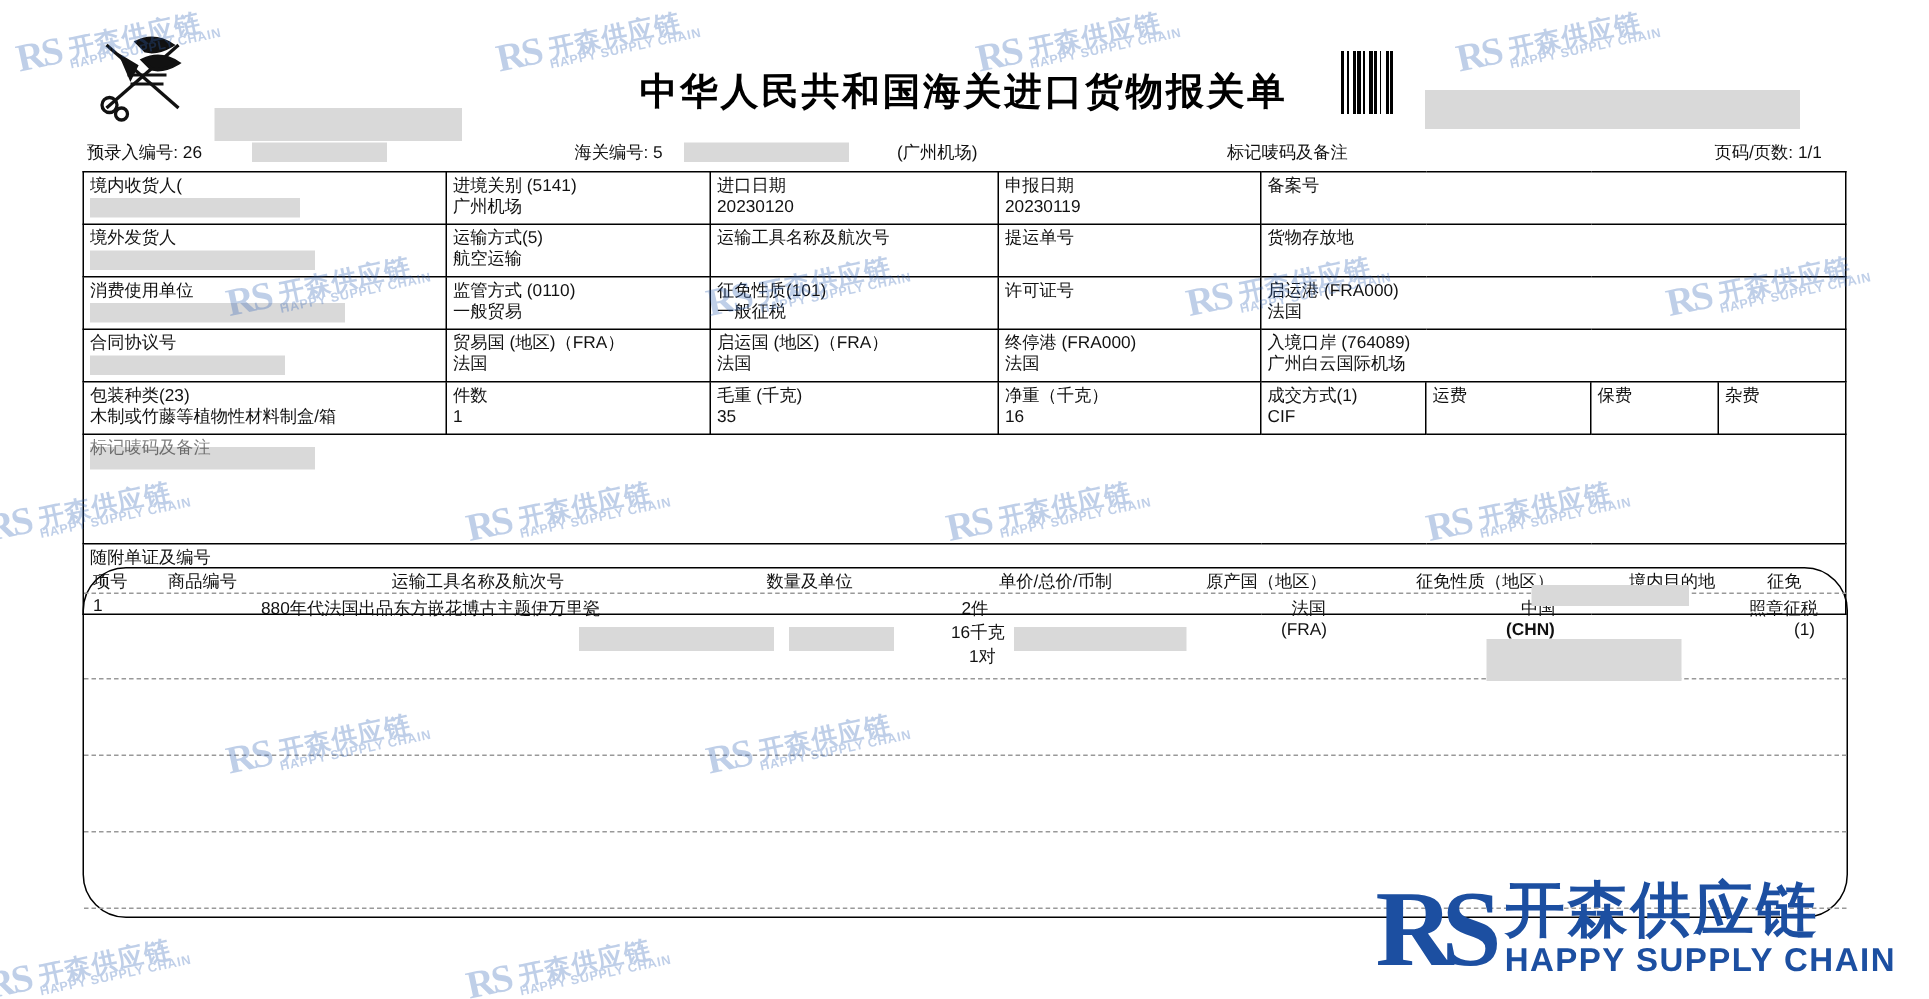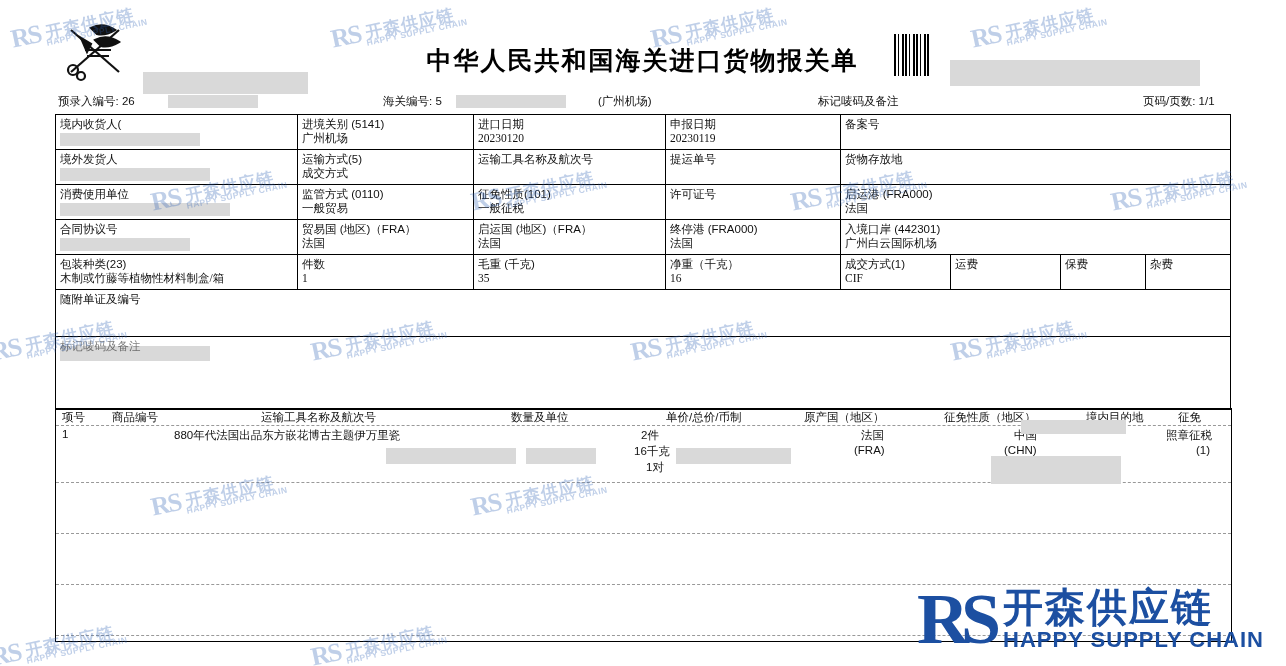--- a/index.html
+++ b/index.html
@@ -130,33 +130,34 @@
   table.grid td {
     border: 1px solid #000;
     vertical-align: top;
     padding: 2px 4px 2px 4px;
     font-size: 11.5px;
     line-height: 14px;
     height: 30px;
     overflow: hidden;
   }
   td .lbl { display: block; white-space: nowrap; }
-  td .val { display: block; white-space: nowrap; font-family: Liberation Serif, serif; }
+  td .val { display: block; white-space: nowrap; }
 
   
   .goods {
     position: absolute;
     left: 55px;
-    top: 408px;
+    top: 378px;
     width: 1175px;
     height: 232px;
     border-left: 1px solid #000;
     border-right: 1px solid #000;
     border-bottom: 1px solid #000;
     border-top: 1px solid #000;
+    border-radius: 29px;
   }
   .goods-head {
     position: relative;
     height: 16px;
     font-size: 11.5px;
     border-bottom: 1px dashed #999;
   }
   .goods-head span { position: absolute; top: 1px; white-space: nowrap; }
   .goods-row {
     position: relative;
@@ -272,21 +273,21 @@
       </td>
     </tr>
 
     <tr>
       <td>
         <span class="lbl">境外发货人</span>
         <span class="redact" style="width:150px;height:13px;margin-top:1px;"></span>
       </td>
       <td>
         <span class="lbl">运输方式(5)</span>
-        <span class="val">成交方式</span>
+        <span class="val">航空运输</span>
       </td>
       <td>
         <span class="lbl">运输工具名称及航次号</span>
       </td>
       <td>
         <span class="lbl">提运单号</span>
       </td>
       <td colspan="4">
         <span class="lbl">货物存放地</span>
       </td>
@@ -325,21 +326,21 @@
       </td>
       <td>
         <span class="lbl">启运国 (地区)（FRA）</span>
         <span class="val">法国</span>
       </td>
       <td>
         <span class="lbl">终停港 (FRA000)</span>
         <span class="val">法国</span>
       </td>
       <td colspan="4">
-        <span class="lbl">入境口岸 (442301)</span>
+        <span class="lbl">入境口岸 (764089)</span>
         <span class="val">广州白云国际机场</span>
       </td>
     </tr>
 
     <tr>
       <td>
         <span class="lbl">包装种类(23)</span>
         <span class="val">木制或竹藤等植物性材料制盒/箱</span>
       </td>
       <td style="width:90px">
@@ -359,33 +360,33 @@
         <span class="val">CIF</span>
       </td>
       <td>
         <span class="lbl">运费</span>
       </td>
       <td>
         <span class="lbl">保费</span>
       </td>
       <td>
         <span class="lbl">杂费</span>
-      </td>
-    </tr>
-
-    <tr>
-      <td colspan="8" style="height:42px;">
-        <span class="lbl">随附单证及编号</span>
       </td>
     </tr>
 
     <tr>
       <td colspan="8" style="height:68px;">
         <span class="lbl" style="opacity:.55">标记唛码及备注</span>
         <span class="redact" style="width:150px;height:15px;margin-top:-15px;margin-left:0;"></span>
+      </td>
+    </tr>
+
+    <tr>
+      <td colspan="8" style="height:42px;">
+        <span class="lbl">随附单证及编号</span>
       </td>
     </tr>
   </tbody>
     </table>
 
   <div class="goods">
     <div class="goods-head">
       <span style="left:6px;">项号</span>
       <span style="left:56px;">商品编号</span>
       <span style="left:205px;">运输工具名称及航次号</span>
@@ -399,21 +400,21 @@
 
     <div class="goods-row">
       <span style="left:6px;  top:2px;">1</span>
       <span style="left:118px;top:2px;">880年代法国出品东方嵌花博古主题伊万里瓷</span>
       <span style="left:585px;top:2px;">2件</span>
       <span style="left:578px;top:18px;">16千克</span>
       <span style="left:590px;top:34px;">1对</span>
       <span style="left:805px;top:2px;">法国</span>
       <span style="left:798px;top:18px;">(FRA)</span>
       <span style="left:958px;top:2px;">中国</span>
-      <span style="left:948px;top:18px;">(CHN)</span>
+      <span style="left:948px;top:18px;font-weight:bold;">(CHN)</span>
       <span style="left:1110px;top:2px;">照章征税</span>
       <span style="left:1140px;top:18px;">(1)</span>
 
       <span class="redact" style="position:absolute;left:330px;top:22px;width:130px;height:16px;"></span>
       <span class="redact" style="position:absolute;left:470px;top:22px;width:70px;height:16px;"></span>
       <span class="redact" style="position:absolute;left:620px;top:22px;width:115px;height:16px;"></span>
       <span class="redact" style="position:absolute;left:935px;top:30px;width:130px;height:28px;"></span>
       <span class="redact" style="position:absolute;left:965px;top:-6px;width:105px;height:14px;"></span>
     </div>
 

